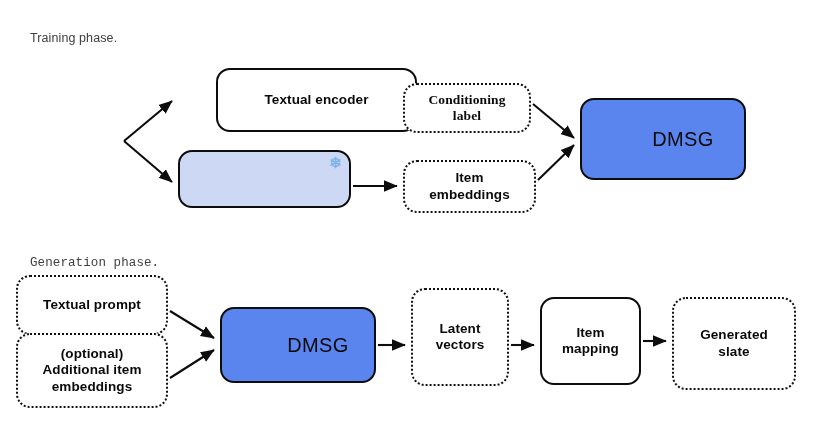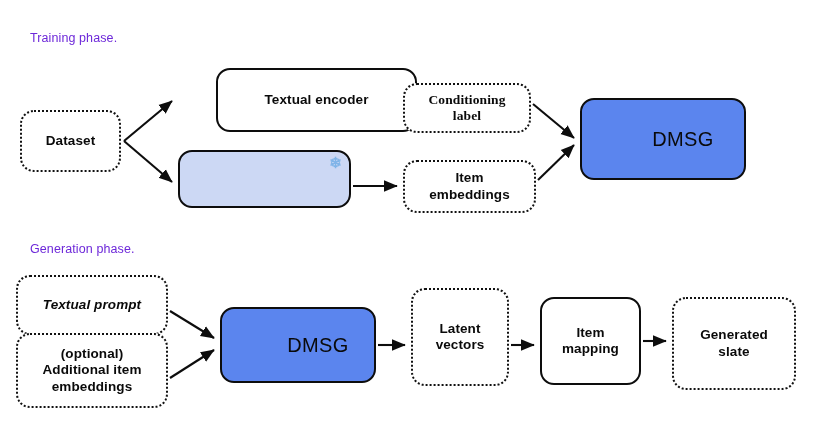--- a/index.html
+++ b/index.html
@@ -63,21 +63,21 @@
   .node-lightblue {
     border: 2px solid #0d0d0d;
     border-radius: 14px;
     background: #ccd8f4;
   }
   .phase-title {
     position: absolute;
     font-size: 12.5px;
     font-weight: 400;
     letter-spacing: 0.1px;
-    color: #6d28d9;
+    color: #404040;
     white-space: nowrap;
   }
   .snowflake {
     position: absolute;
     top: 3px;
     right: 7px;
     font-size: 15px;
     line-height: 1;
     color: #7fb4e8;
   }
@@ -89,22 +89,22 @@
   
   #title-training { left: 30px;  top: 31px; }
   #node-dataset        { left: 20px;  top: 110px; width: 101px; height: 62px; }
   #node-textual-enc    { left: 178px; top: 68px;  width: 201px; height: 64px; margin-left: 38px; }
   #node-item-enc       { left: 178px; top: 150px; width: 173px; height: 58px; }
   #node-cond-label     { left: 403px; top: 83px;  width: 128px; height: 50px; font-family: Liberation Serif, serif; }
   #node-item-emb       { left: 403px; top: 160px; width: 133px; height: 53px; }
   #node-dmsg-train     { left: 580px; top: 98px;  width: 166px; height: 82px; }
 
   
-  #title-generation { left: 30px;  top: 242px; }
-  #node-text-prompt    { left: 16px;  top: 275px; width: 152px; height: 60px; font-style: italic; }
+  #title-generation { left: 30px;  top: 256px; font-family: Liberation Mono, monospace; }
+  #node-text-prompt    { left: 16px;  top: 275px; width: 152px; height: 60px; }
   #node-add-item-emb   { left: 16px;  top: 333px; width: 152px; height: 75px; }
   #node-dmsg-gen       { left: 220px; top: 307px; width: 156px; height: 76px; }
   #node-latent-vec     { left: 411px; top: 288px; width: 98px;  height: 98px; }
   #node-item-mapping   { left: 540px; top: 297px; width: 101px; height: 88px; }
   #node-gen-slate      { left: 672px; top: 297px; width: 124px; height: 93px; }
 </style>
 </head>
 <body>
 
 <div id="diagram-root">
@@ -150,23 +150,20 @@
     <g>
       <path d="M511,345 L534,345" stroke="#0d0d0d" stroke-width="2.1" fill="none" marker-end="url(#arrowhead)"></path>
     </g>
     <g>
       <path d="M643,341 L666,341" stroke="#0d0d0d" stroke-width="2.1" fill="none" marker-end="url(#arrowhead)"></path>
     </g>
   </svg>
 
   <div class="phase-title" id="title-training">Training phase.</div>
 
-  <div class="node node-dotted" id="node-dataset">
-    <span class="nlabel">Dataset</span>
-  </div>
 
   <div class="node node-solid" id="node-textual-enc">
     <span class="nlabel">Textual encoder</span>
   </div>
 
   <div class="node node-lightblue" id="node-item-enc">
     <span class="snowflake">❄</span>
   </div>
 
   <div class="node node-dotted" id="node-cond-label">

